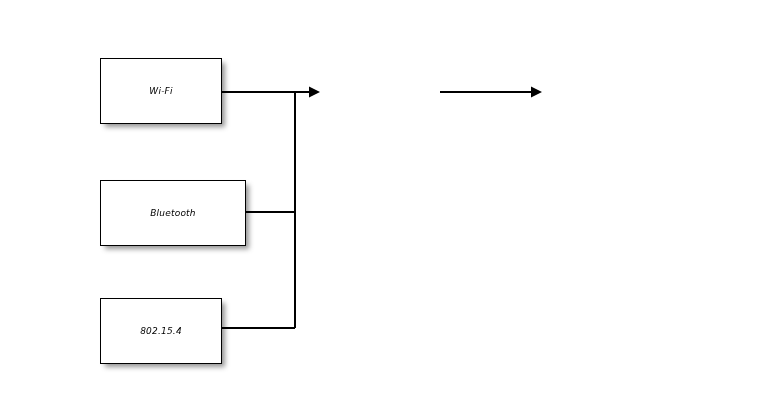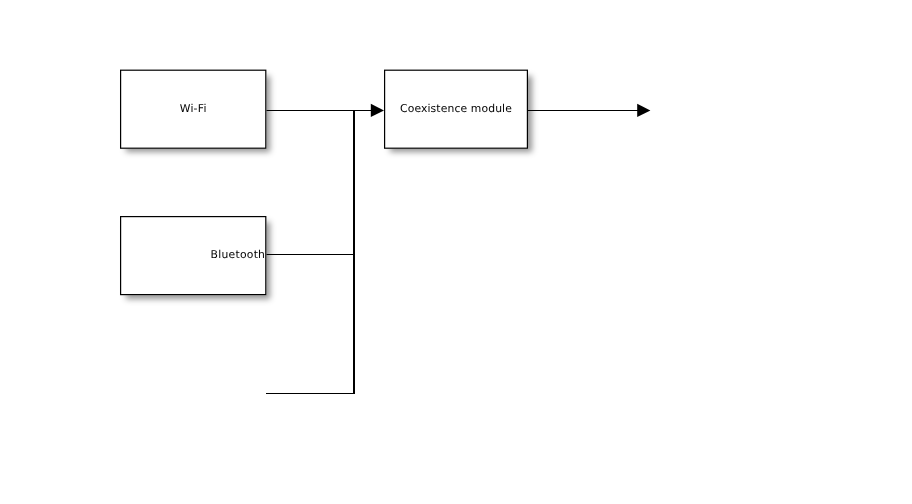--- a/index.html
+++ b/index.html
@@ -26,20 +26,21 @@
   }
   .node-box {
     position: absolute;
     background: #ffffff;
     border: 1px solid #000000;
     box-sizing: border-box;
     box-shadow: 4px 4px 5px -1px rgba(0,0,0,0.42);
     display: flex;
     align-items: center;
     justify-content: center;
+    font-style: italic;
   }
   .node-label {
     font-family: "DejaVu Sans", sans-serif;
     font-size: 9px;
     color: #000000;
     letter-spacing: 0.2px;
     line-height: 1;
     white-space: nowrap;
     user-select: none;
   }
@@ -66,23 +67,23 @@
 
     <line x1="440" y1="92" x2="535" y2="92" stroke="#000000" stroke-width="1.4" shape-rendering="crispEdges"></line>
 
     <polygon points="542,92 531,86.5 531,97.5" fill="#000000"></polygon>
   </svg>
 
   <div class="node-box" style="left:100px; top:58px; width:122px; height:66px;">
     <span class="node-label">Wi-Fi</span>
   </div>
 
-  <div class="node-box" style="left:100px; top:180px; width:122px; height:66px;justify-content:flex-end;">
+  <div class="node-box" style="left:100px; top:180px; width:146px; height:66px;">
     <span class="node-label">Bluetooth</span>
   </div>
 
+  <div class="node-box" style="left:100px; top:298px; width:122px; height:66px;">
+    <span class="node-label">802.15.4</span>
+  </div>
 
-  <div class="node-box" style="left:320px; top:58px; width:120px; height:66px;">
-    <span class="node-label tight">Coexistence module</span>
-  </div>
 
 
 </div>
 
 </body></html>

